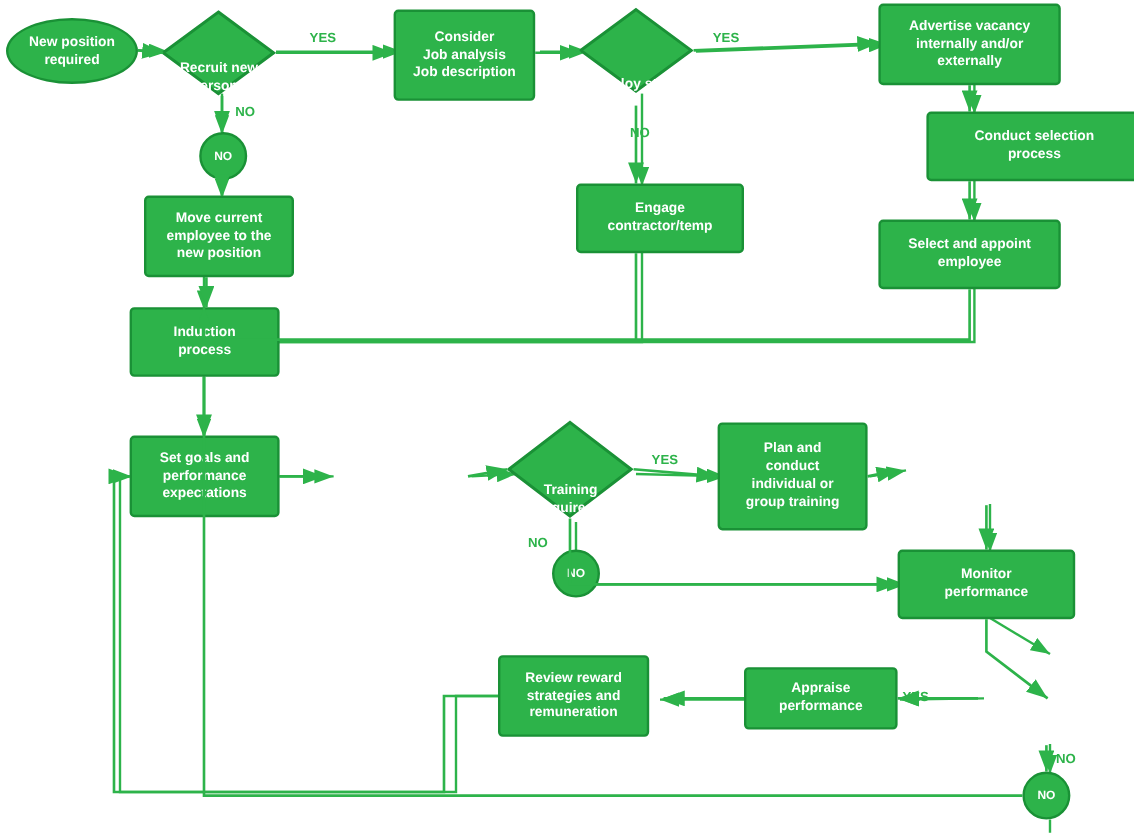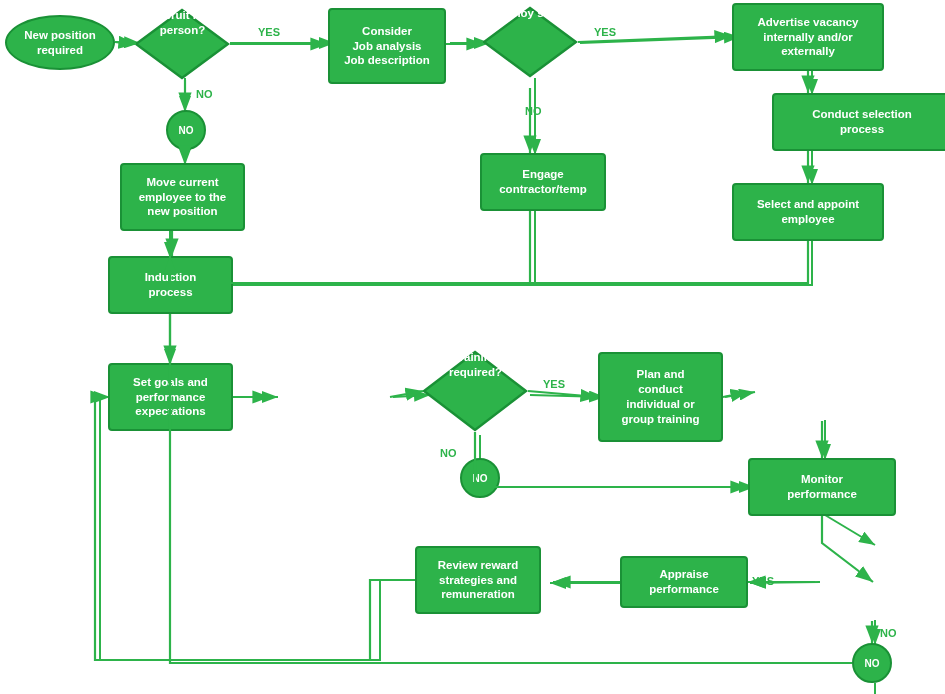--- a/index.html
+++ b/index.html
@@ -32,21 +32,21 @@
       border-radius: 4px;
     }
     .diamond-wrap {
       background: transparent;
     }
     .diamond {
       width: 100%;
       height: 100%;
       position: relative;
       display: flex;
-      align-items: flex-start;
+      align-items: flex-end;
       justify-content: center;
     }
     .diamond svg {
       position: absolute;
       top: 0; left: 0;
       width: 100%; height: 100%;
     }
     .diamond span {
       position: relative;
       z-index: 2;
@@ -184,21 +184,21 @@
   <div class="arrow-label" style="left:196px;top:88px;">NO</div>
 
   <div class="node oval" style="left:166px;top:110px;width:40px;height:40px;font-size:10px;">NO</div>
 
   <div class="node rect" style="left:120px;top:163px;width:125px;height:68px;">
     <span>Move current<br>employee to the<br>new position</span>
   </div>
 
   <div class="arrow-label" style="left:525px;top:105px;">NO</div>
 
-  <div class="node rect" style="left:480px;top:153px;width:126px;height:58px;">
+  <div class="node rect" style="left:480px;top:153px;width:140px;height:58px;">
     <span>Engage<br>contractor/temp</span>
   </div>
 
   <div class="node rect" style="left:108px;top:256px;width:125px;height:58px;">
     <span>Induction<br>process</span>
   </div>
 
   <div class="node rect" style="left:108px;top:363px;width:125px;height:68px;">
     <span>Set goals and<br>performance<br>expectations</span>
   </div>

